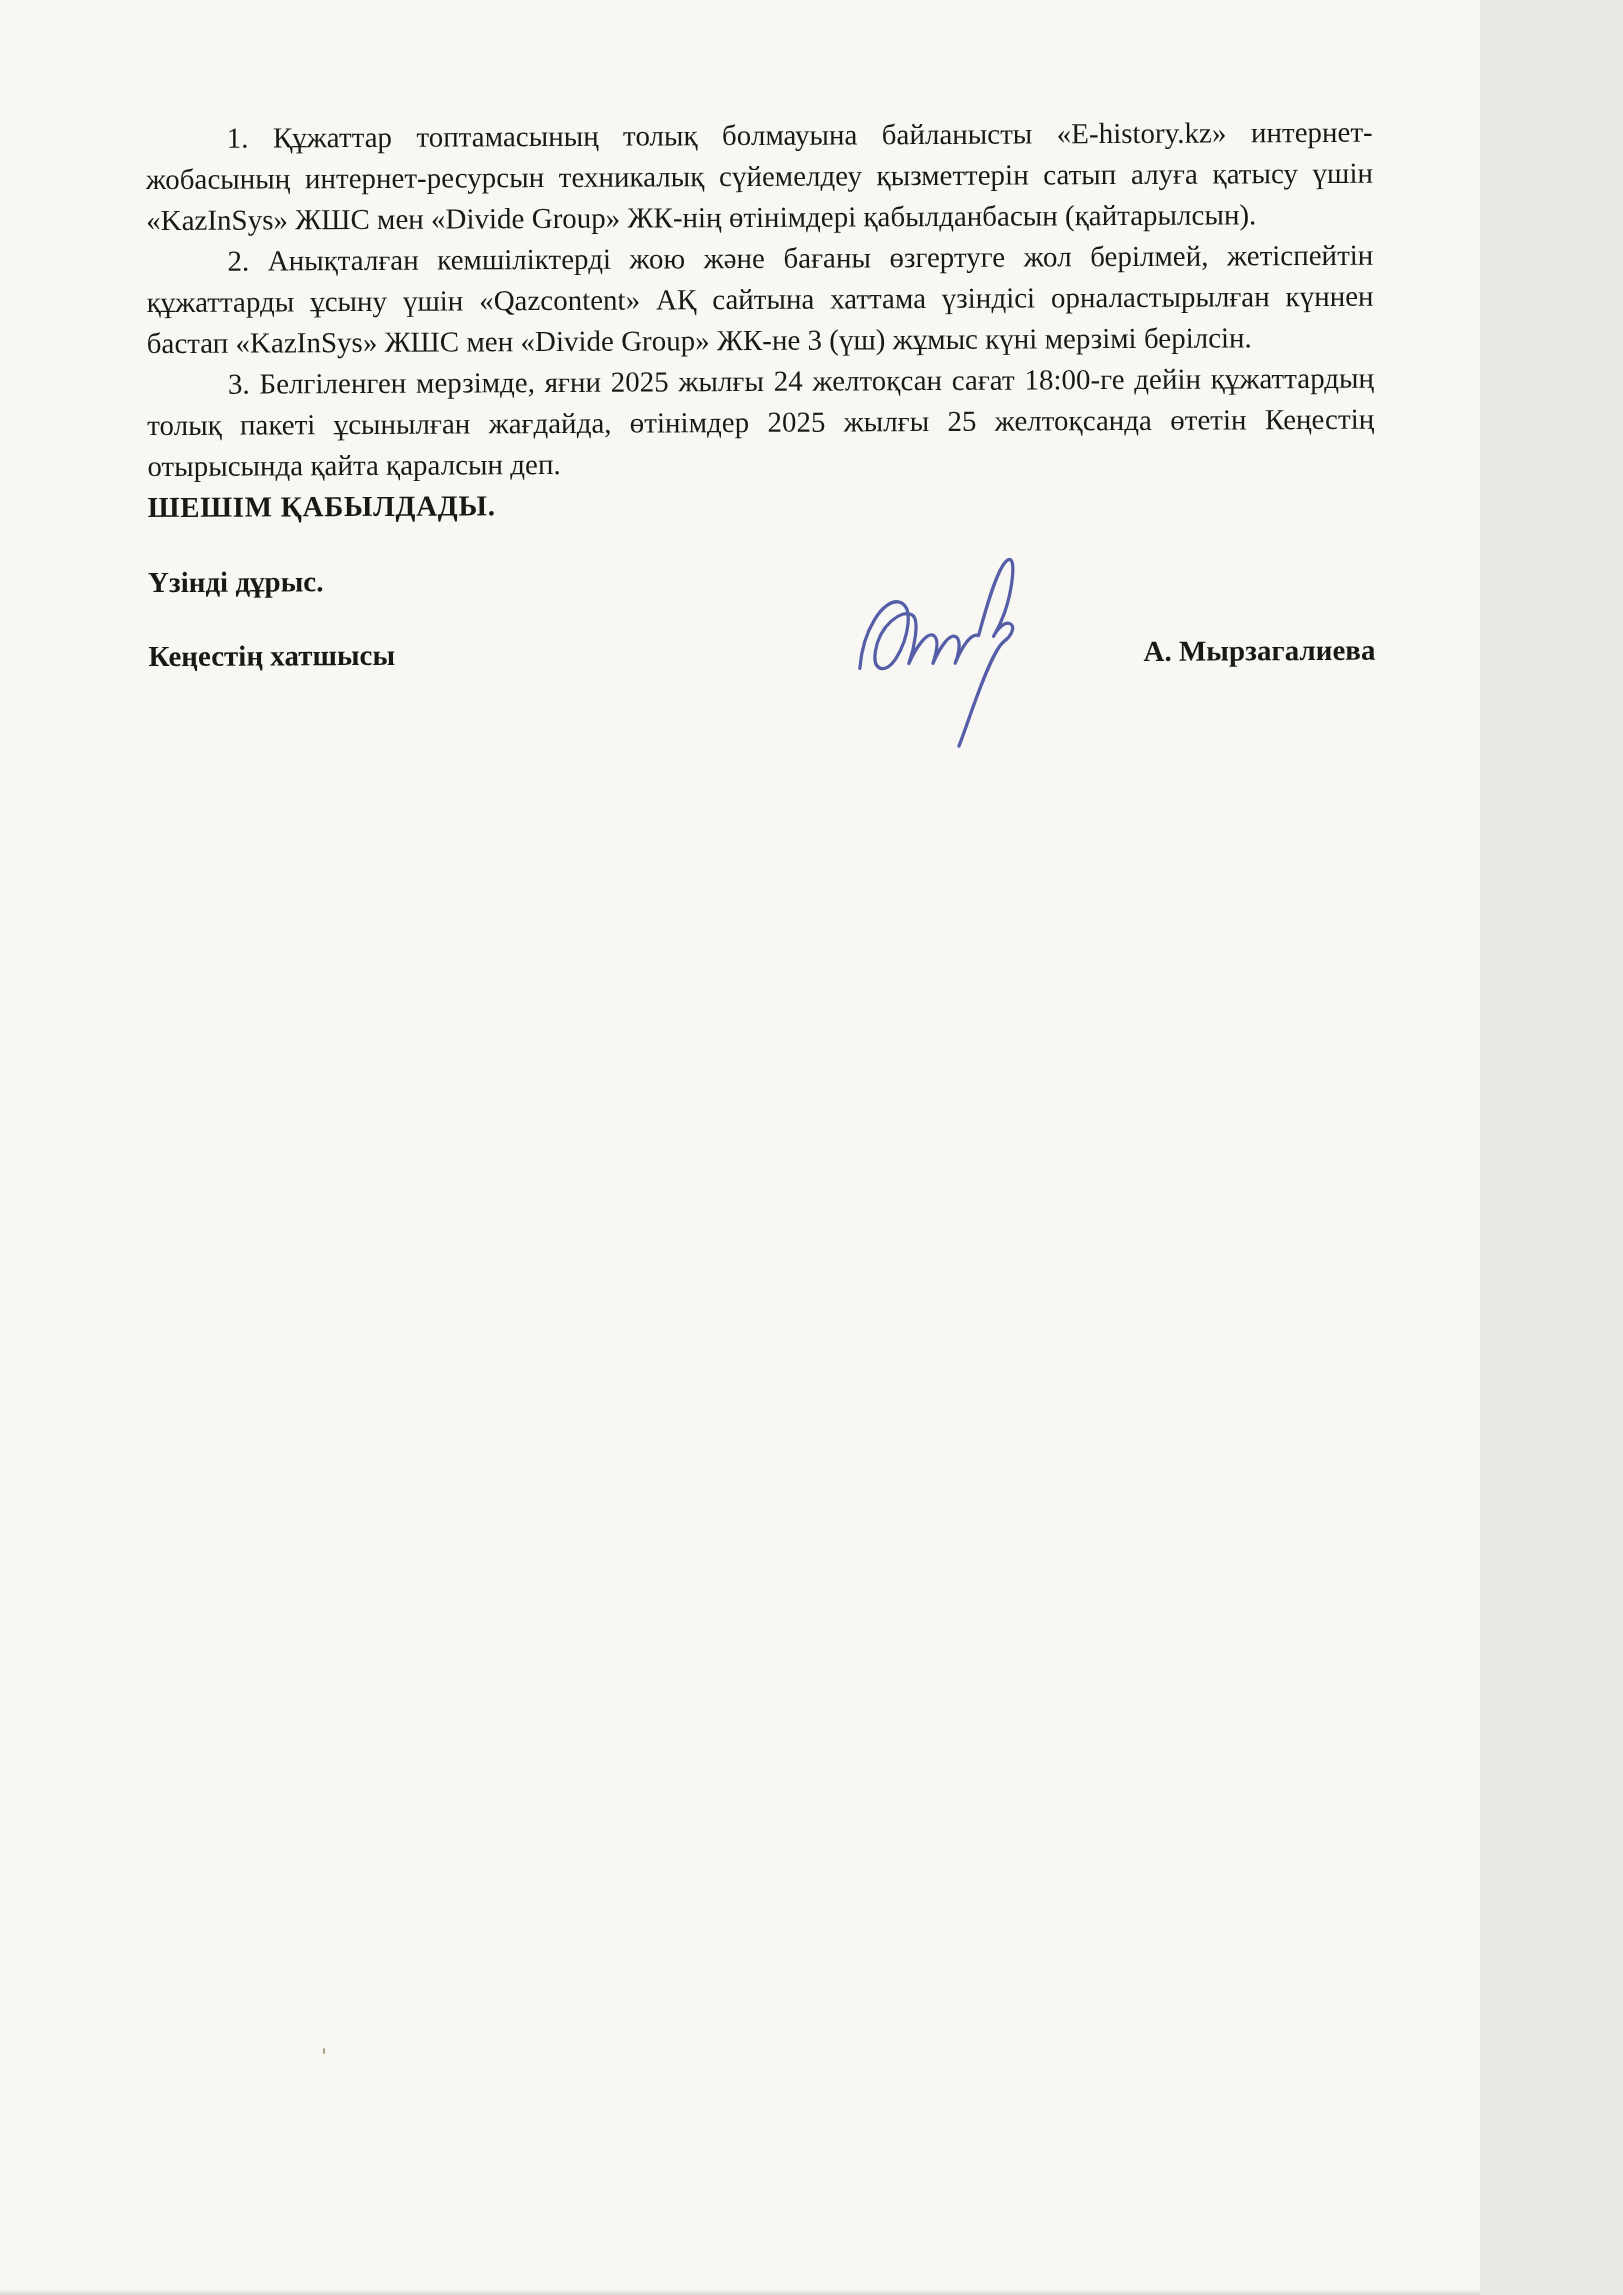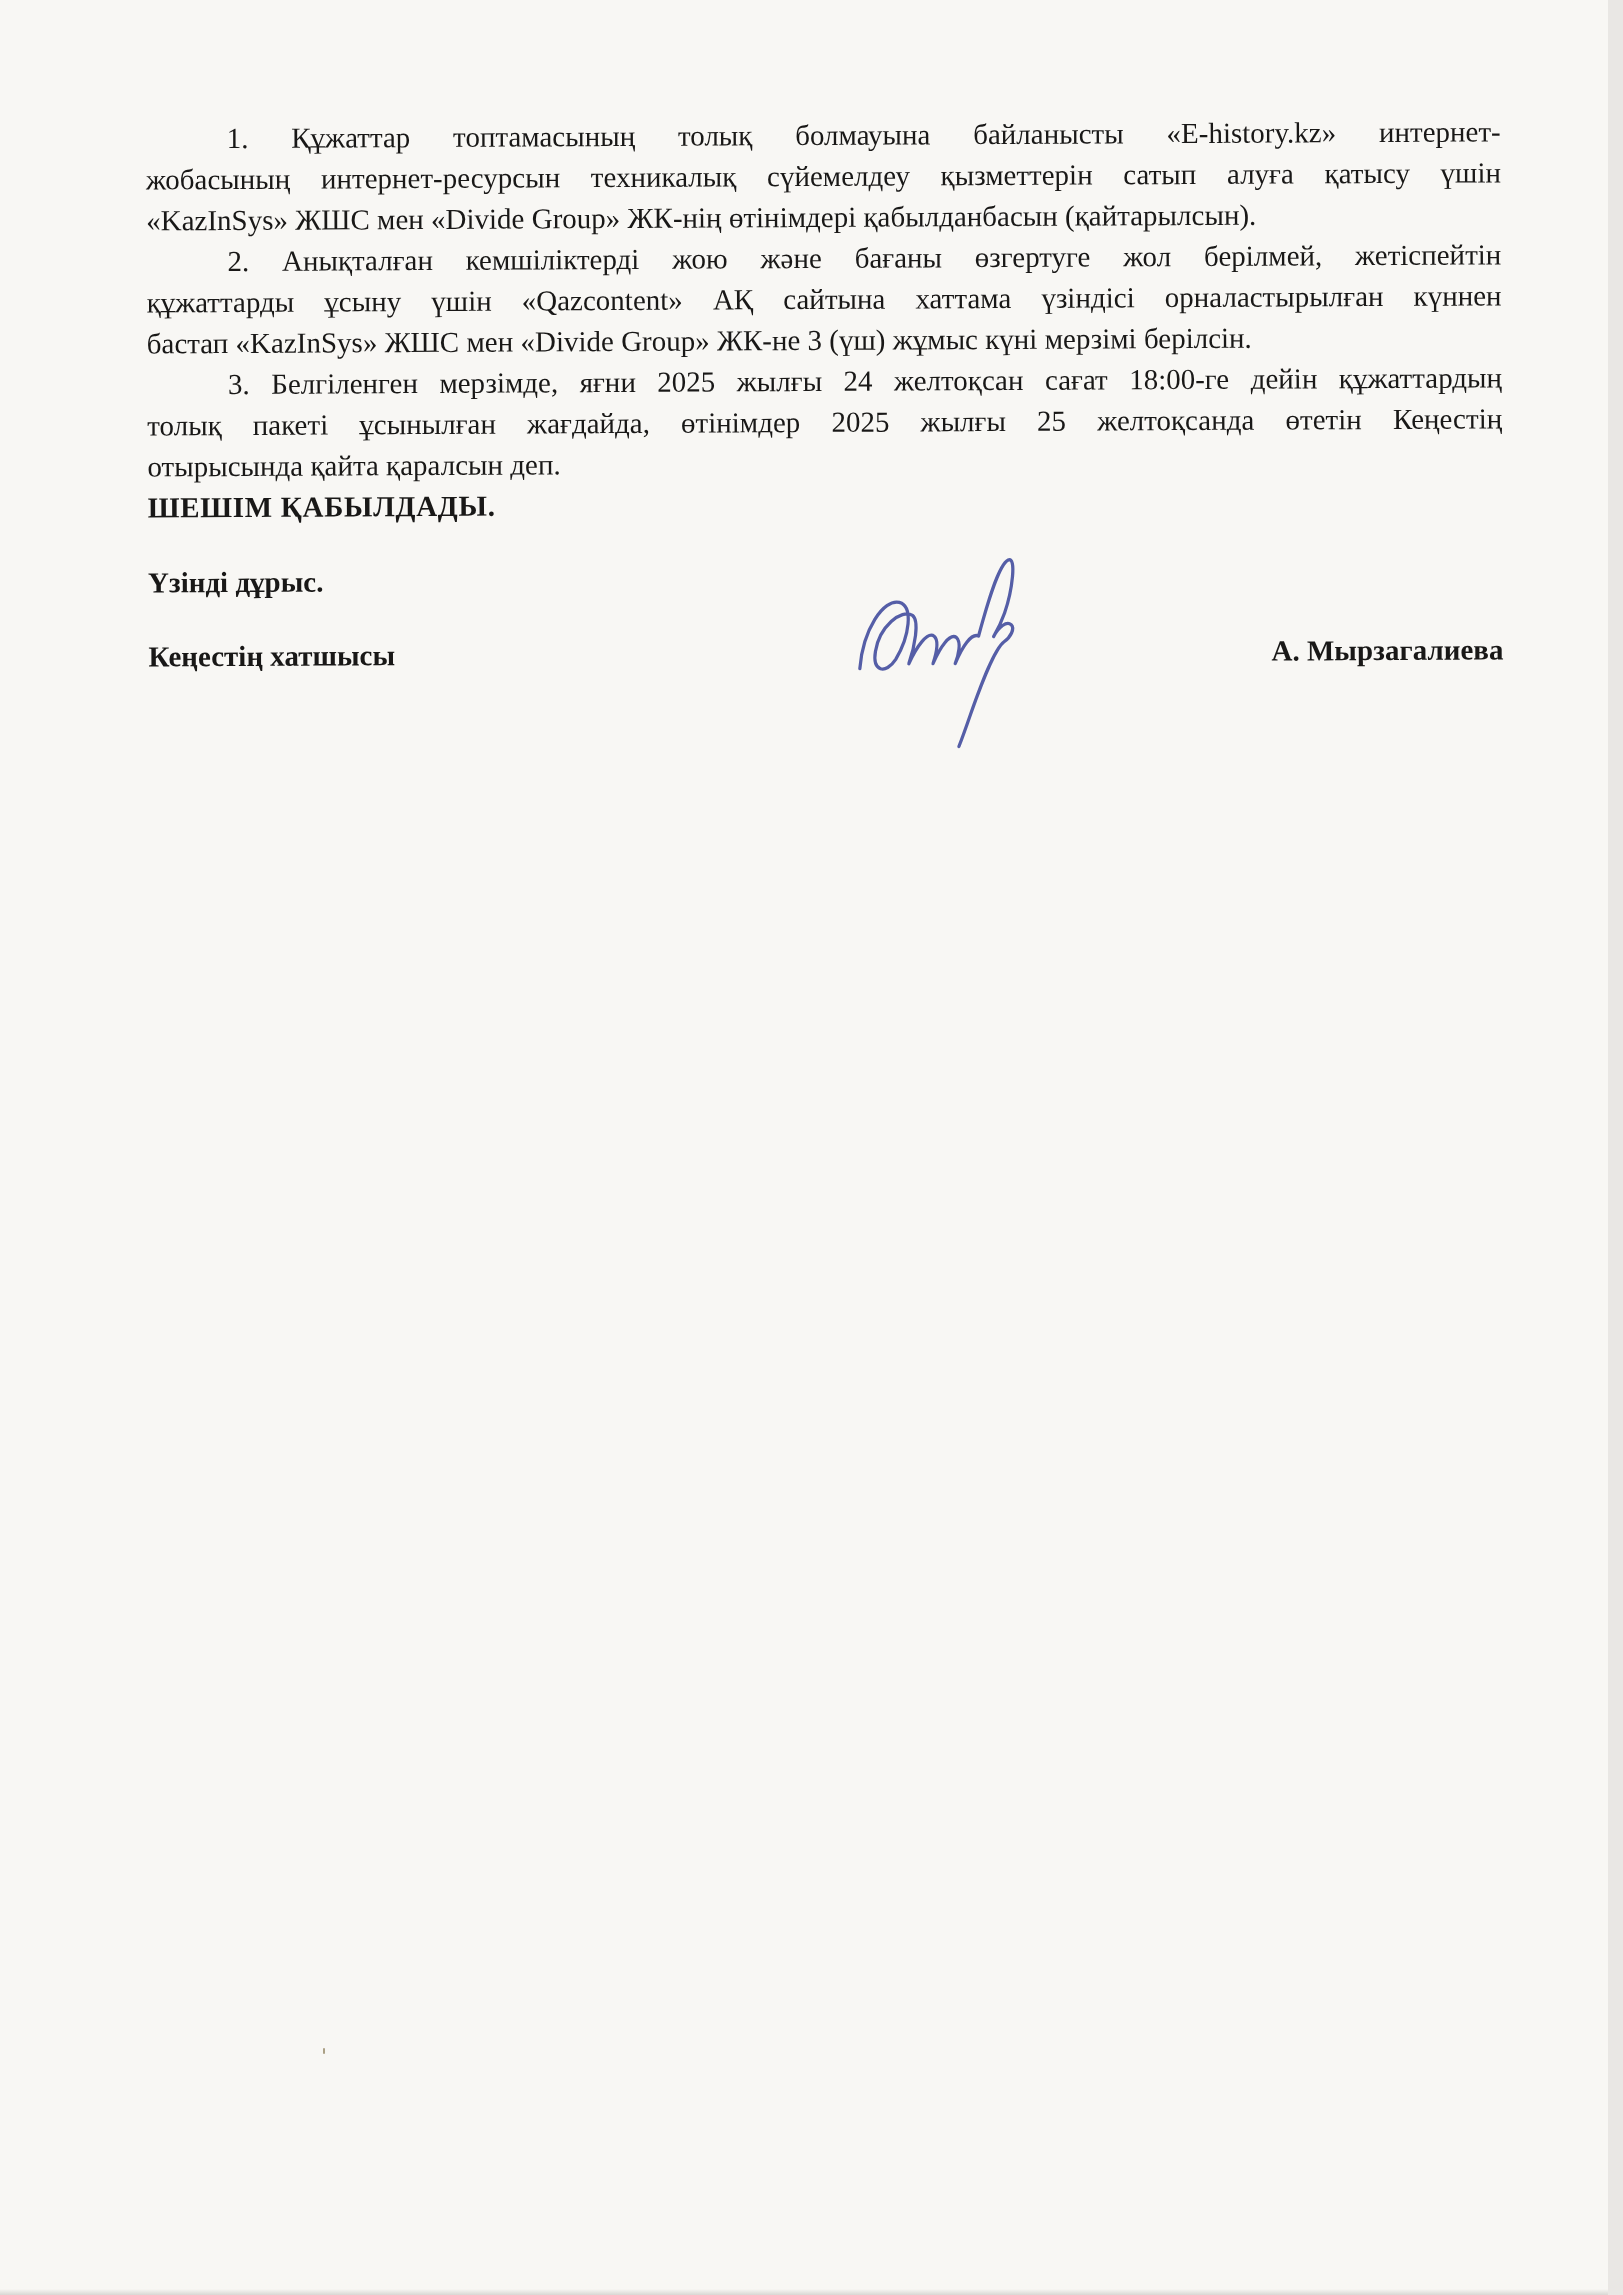--- a/index.html
+++ b/index.html
@@ -3,21 +3,21 @@
 <meta charset="utf-8">
 <title>Document</title>
 <style>
   html, body {
     margin: 0;
     padding: 0;
     background: #e9e7e4;
   }
   .page {
     position: relative;
-    width: 1608px;
+    width: 1480px;
     height: 2295px;
     background: #f8f7f4;
     overflow: hidden;
     font-family: "Liberation Serif", "DejaVu Serif", serif;
     color: #191817;
   }
   
   .page::after {
     content: "";
     position: absolute;

